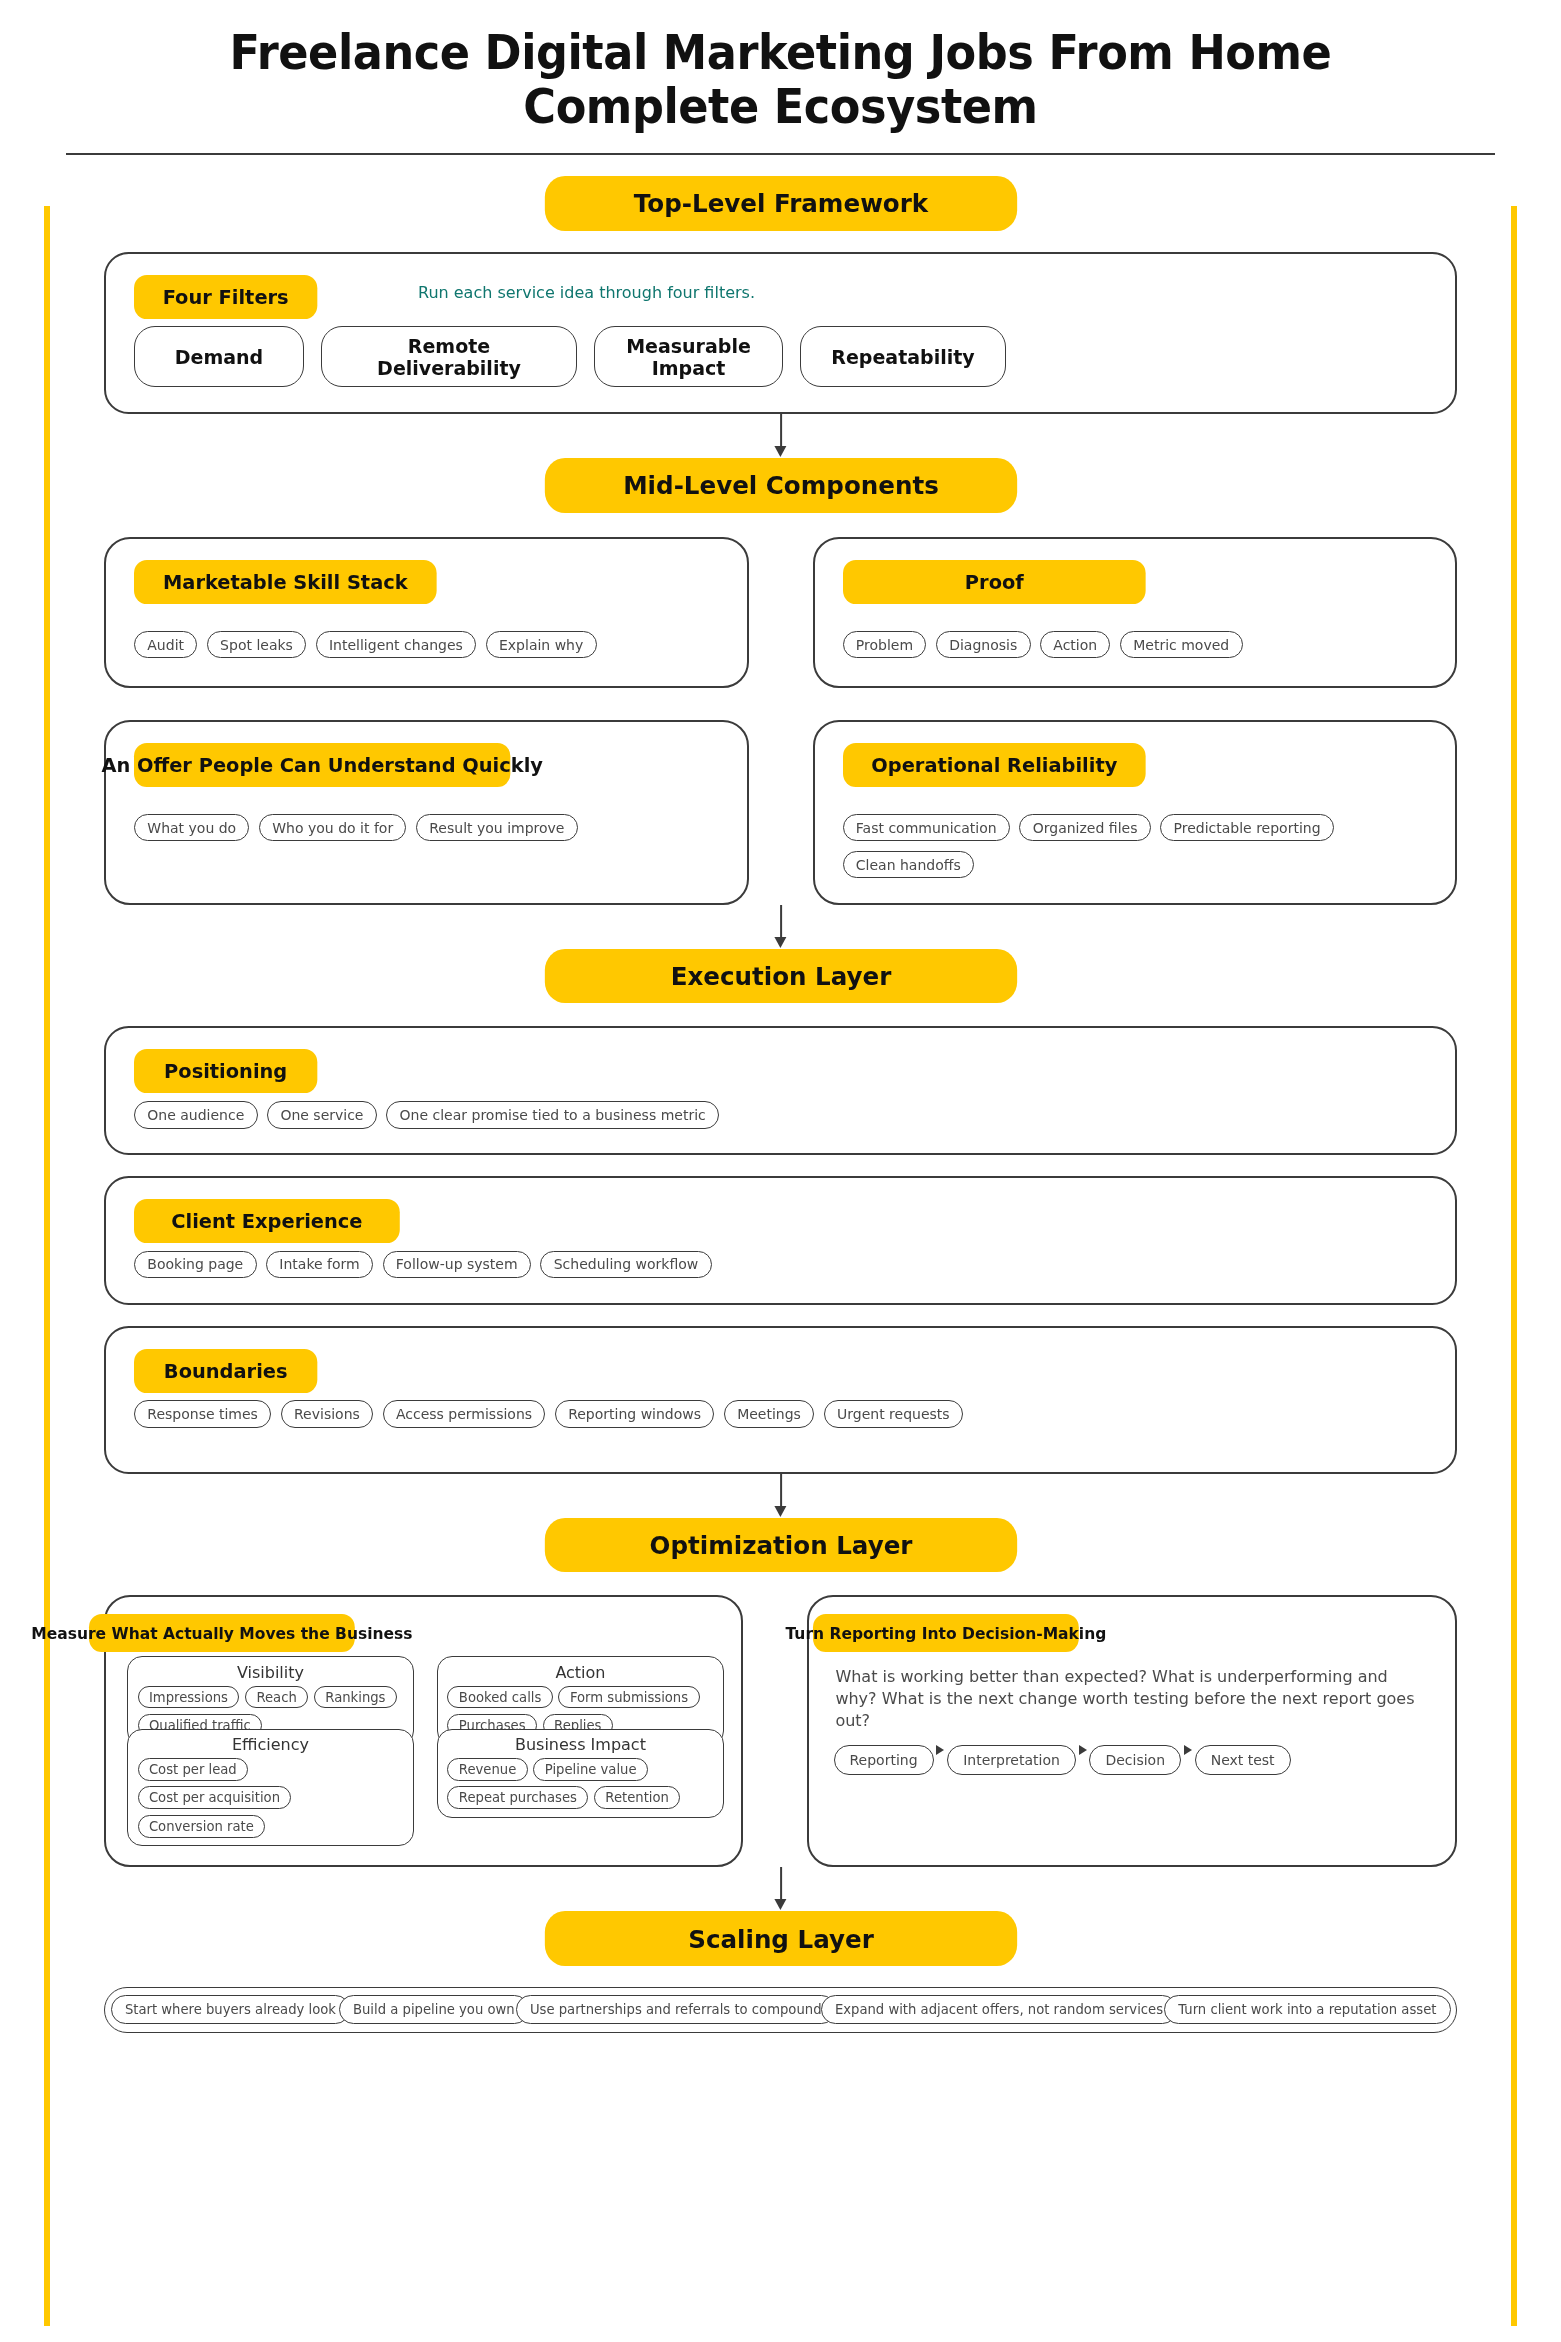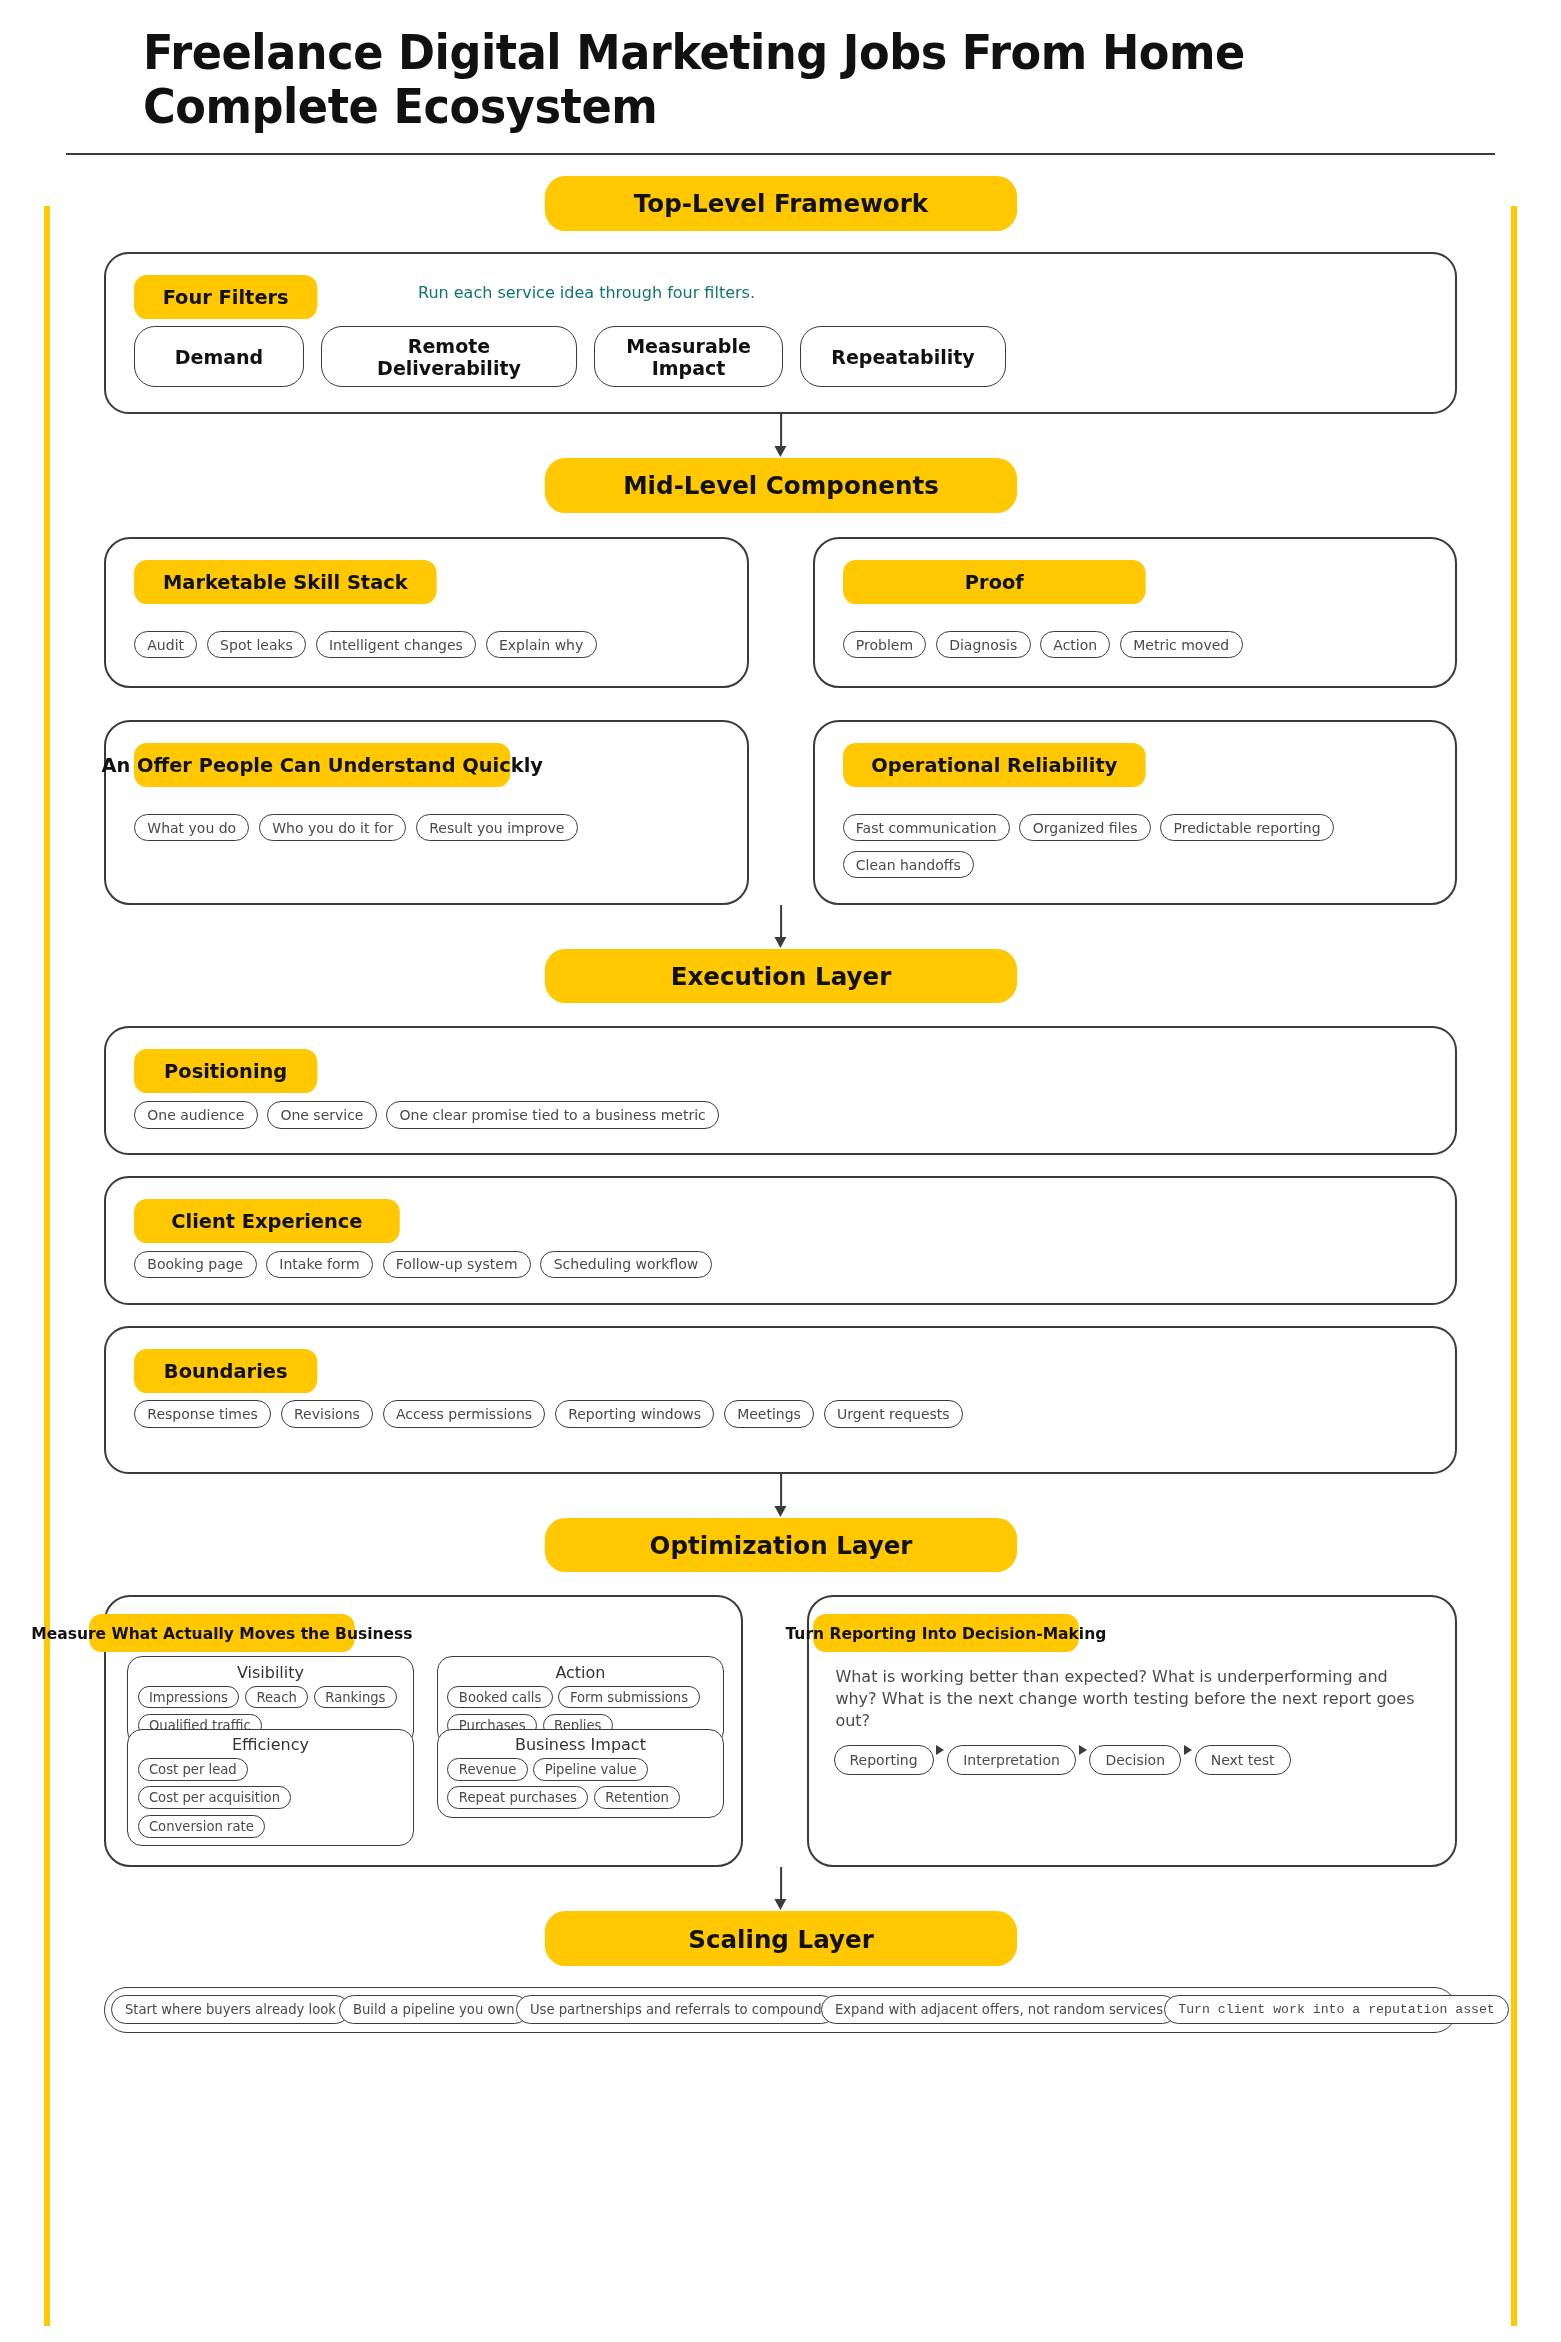--- a/index.html
+++ b/index.html
@@ -12,21 +12,21 @@
   #page {
     position: relative;
     width: 1561px;
     height: 2342px;
     overflow: hidden;
   }
 
   
   .title-wrap {
     padding: 24.6px 95px 0 95px;
-    text-align: left;
+    text-align: center;
   }
   .title {
     font-size: 48px;
     line-height: 1.14;
     font-weight: bold;
     color: #111111;
     letter-spacing: -0.5px;
     font-family: "DejaVu Sans", "Liberation Sans", sans-serif;
     transform: scaleX(0.93);
   }
@@ -209,21 +209,21 @@
     align-items: center;
   }
   .scaling-strip .pill {
     font-size: 13.2px;
     padding: 5.7px 13.2px;
     flex: 0 0 auto;
   }
   .scaling-strip .pill:nth-child(2) { margin-left: -11.4px; }
   .scaling-strip .pill:nth-child(3) { margin-left: -13.2px; }
   .scaling-strip .pill:nth-child(4) { margin-left: -15px; }
-  .scaling-strip .pill:nth-child(5) { margin-left: -13.2px; font-family: Liberation Mono, monospace; }
+  .scaling-strip .pill:nth-child(5) { margin-left: -13.2px; }
 </style>
 </head>
 <body>
 
 <div id="page">
 
   <div class="rail left"></div>
   <div class="rail right"></div>
 
   <div class="title-wrap">

